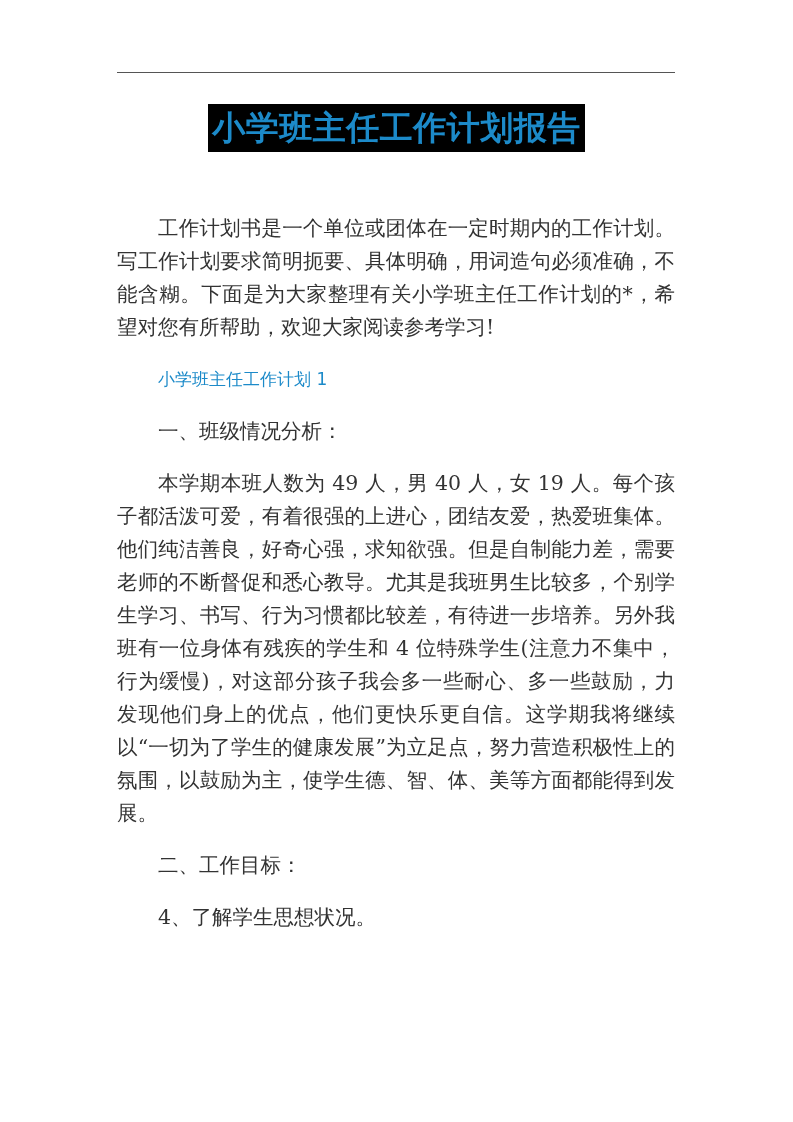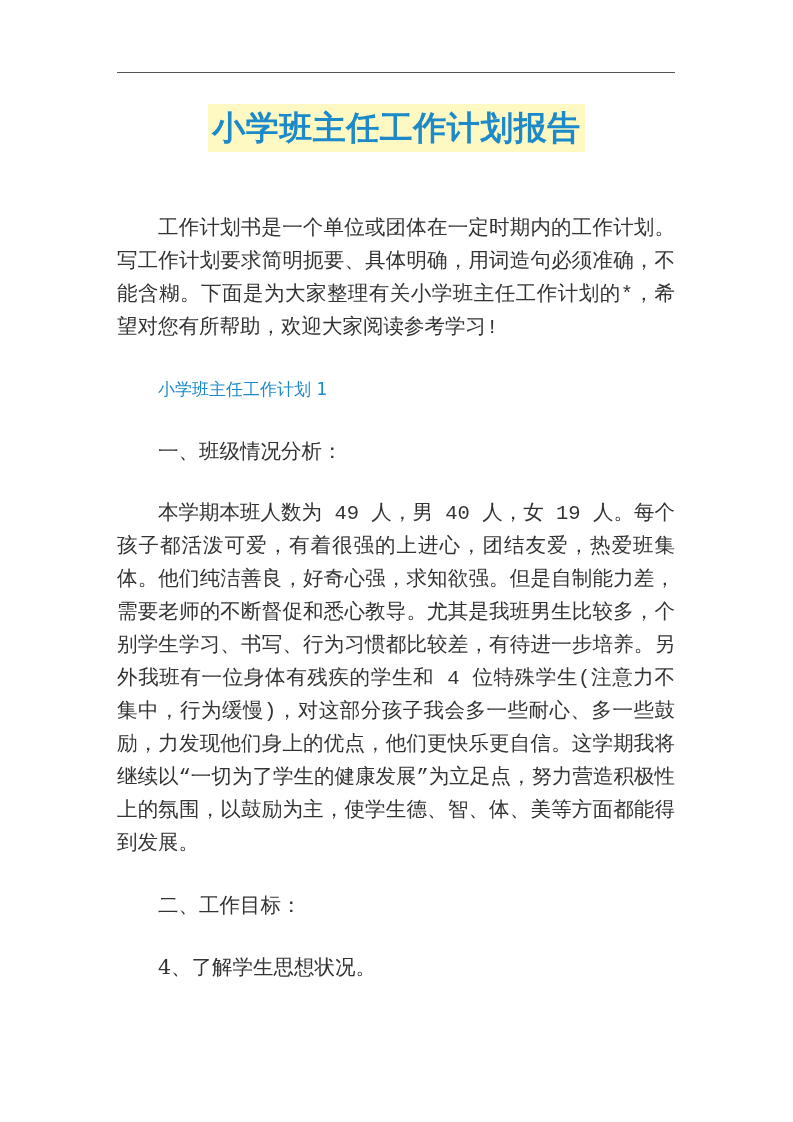--- a/index.html
+++ b/index.html
@@ -1,26 +1,26 @@
 <!DOCTYPE html>
 <html><head>
 <meta charset="utf-8">
 <style>
   html, body { margin:0; padding:0; background:#ffffff; }
   body { width:793px; height:1122px; position:relative; overflow:hidden;
          font-family: "DejaVu Serif", "Liberation Serif", serif; color:#333; }
   .top-rule { position:absolute; left:117px; top:72px; width:558px; height:1px; background:#555; }
   .title-wrap { position:absolute; top:104px; left:0; width:793px; text-align:center; }
-  .title { display:inline-block; background:#fef9c3; padding:2px 4px;
+  .title { display:inline-block; background:#000000; padding:2px 4px;
            font-family:"DejaVu Sans", "Liberation Sans", sans-serif; font-weight:bold;
            font-size:33px; color:#1c8ac9; letter-spacing:0.5px; line-height:44px; }
   .body { position:absolute; left:117px; top:212px; width:558px; }
   p { margin:0; font-size:20.5px; line-height:33px; text-align:justify; }
-  .indent { text-indent:41px;font-family:Liberation Mono, monospace; }
-  .gap { margin-top:29px; }
+  .indent { text-indent:41px; }
+  .gap { margin-top:19px; }
   .sub { color:#1c8ac9; font-family:"DejaVu Sans", "Liberation Sans", sans-serif; font-size:17px; padding-left:41px; }
   .lbl { padding-left:41px; }
 </style>
 </head>
 <body>
 
 <div class="top-rule"></div>
 
 <div class="title-wrap">
   <span class="title">小学班主任工作计划报告</span>

